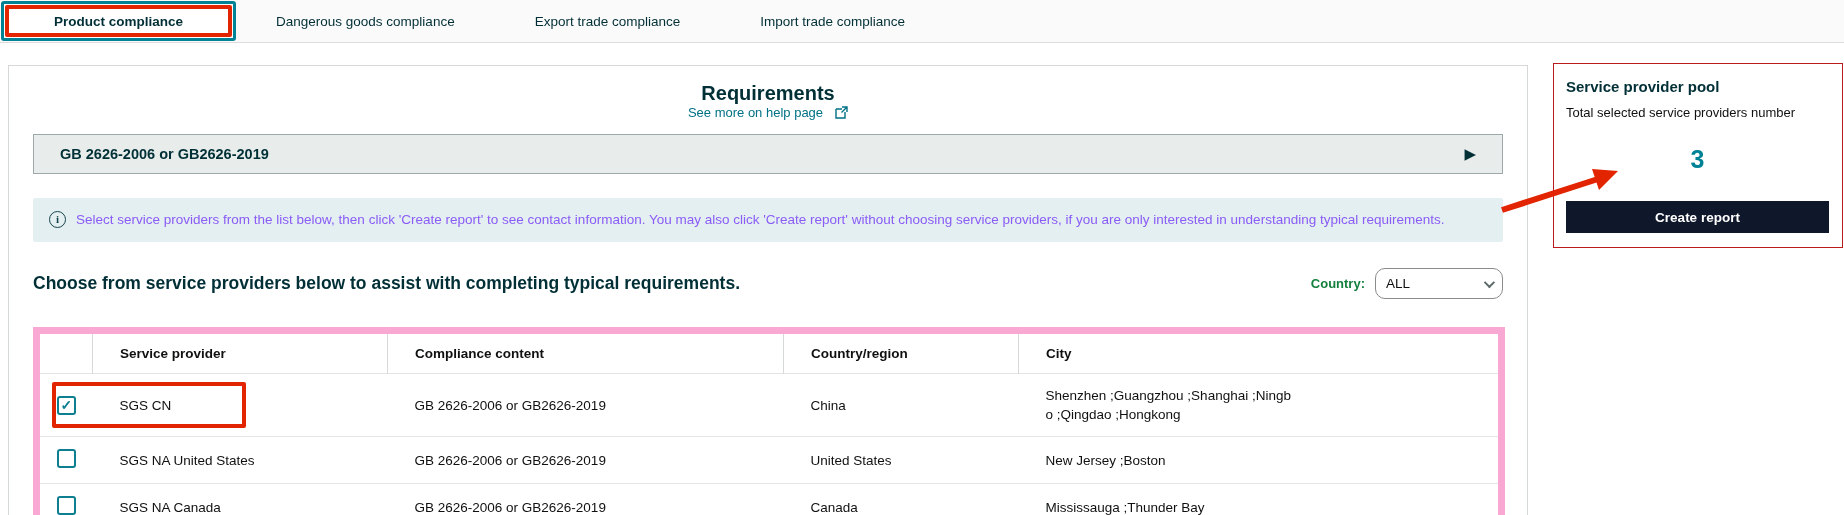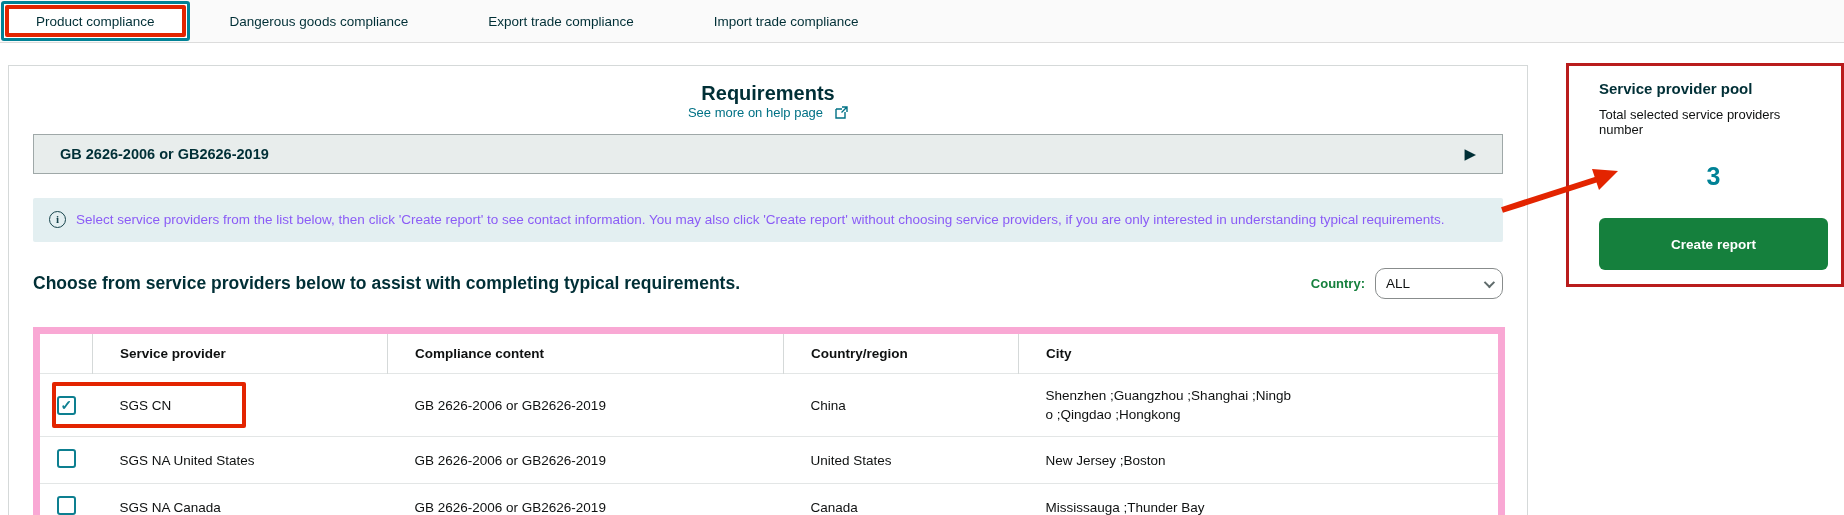--- a/index.html
+++ b/index.html
@@ -6,21 +6,21 @@
   html,body { width: 1844px; height: 515px; overflow: hidden; background: #fff;
     font-family: "Liberation Sans", sans-serif; color: #0f1111; }
 
   
   .tabbar { display: flex; align-items: stretch; height: 43px; background: #fafafa;
     border-bottom: 1px solid #dcdcdc; }
   .tab { display: flex; align-items: center; padding: 0 40px; font-size: 13.5px;
     color: #002f36; cursor: pointer; white-space: nowrap; }
   .tab-selected-wrap { position: relative; display: flex; align-items: stretch;
     border: 3px solid #008296; border-radius: 3px; margin: 1px 0 1px 1px; background: #fff; }
-  .tab-selected-wrap .tab { padding: 0 32px; font-weight: 400; }
+  .tab-selected-wrap .tab { padding: 0 50px; font-weight: 700; }
   .anno-box { position: absolute; border: 4px solid #e32400; border-radius: 2px;
     pointer-events: none; z-index: 20; }
   .tab-anno { inset: 1px; }
 
   
   .content { display: flex; align-items: flex-start; padding: 22px 0 0 8px; }
   .panel { width: 1520px; border: 1px solid #d5d9d9; background: #fff;
     padding: 16px 24px 24px 24px; min-height: 460px; }
 
   .panel-head { display: flex; justify-content: space-between; align-items: center; flex-direction: column; }
@@ -62,28 +62,28 @@
     border-top: 1px solid #e3e6e6; vertical-align: middle; }
   td.checkcell, th.checkcell { padding: 12px 0; text-align: center; }
   td.city-cell { white-space: pre-line; line-height: 19px; }
   .checkbox { display: inline-block; width: 19px; height: 19px; border: 2px solid #0d7f90;
     border-radius: 3px; background: #fff; color: #0d7f90; font-size: 14px; font-weight: bold;
     line-height: 15px; text-align: center; cursor: pointer; }
   tr.data-row { position: relative; }
   .row-anno { left: 12px; top: 8px; width: 194px; height: 46px; }
 
   
-  .sidebar { margin-left: 38px; width: 290px; border: 3px solid #b91c1c; background: #fff;
-    padding: 14px 13px 14px 30px; margin-top: -2px; }
+  .sidebar { margin-left: 25px; width: 290px; border: 1px solid #b91c1c; background: #fff;
+    padding: 14px 13px 14px 12px; margin-top: -2px; }
   .sidebar-title { font-size: 15px; font-weight: bold; color: #002f36; }
   .sidebar-sub { font-size: 13px; color: #0f1111; margin-top: 10px; }
   .count { text-align: center; font-size: 25px; font-weight: bold; color: #008296;
     margin: 25px 0 27px 0; }
-  .create-btn { width: 100%; height: 52px; background: #15803d; color: #fff; border: none;
-    border-radius: 6px; font-size: 13.5px; font-weight: bold; cursor: pointer;
+  .create-btn { width: 100%; height: 32px; background: #0f172a; color: #fff; border: none;
+    border-radius: 0; font-size: 13.5px; font-weight: bold; cursor: pointer;
     font-family: "Liberation Sans", sans-serif; }
 
   
   .arrow-overlay { position: absolute; left: 0; top: 0; width: 1844px; height: 515px;
     pointer-events: none; z-index: 30; }
 </style>
 </head>
 <body>
 
 <div class="tabbar">

